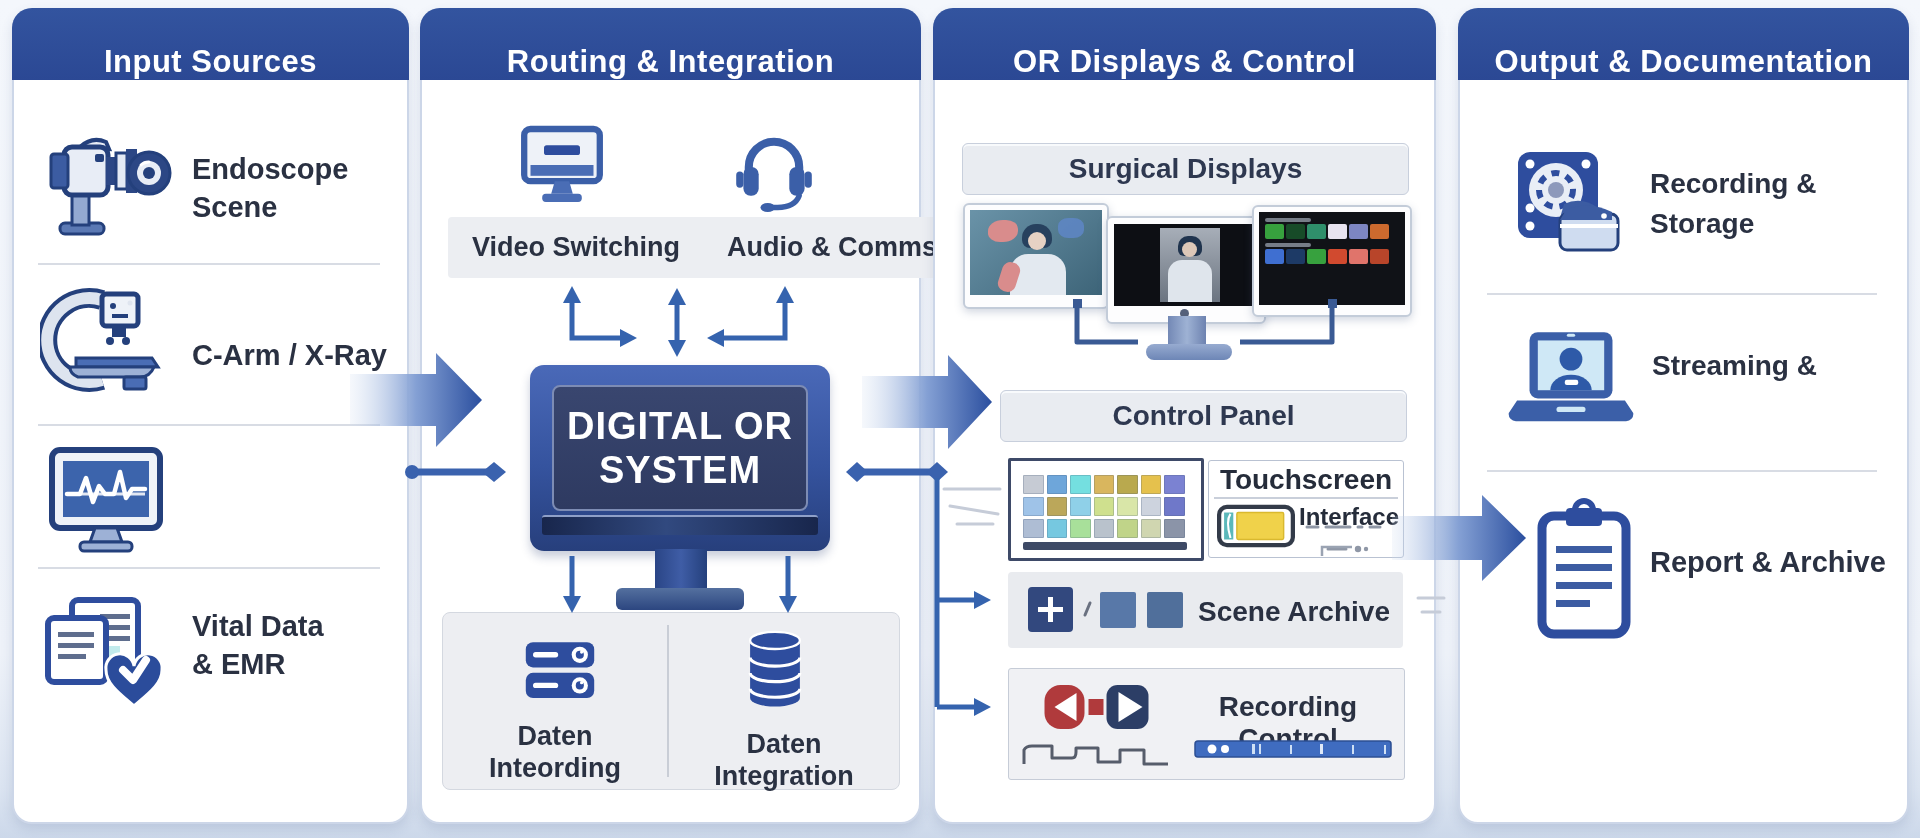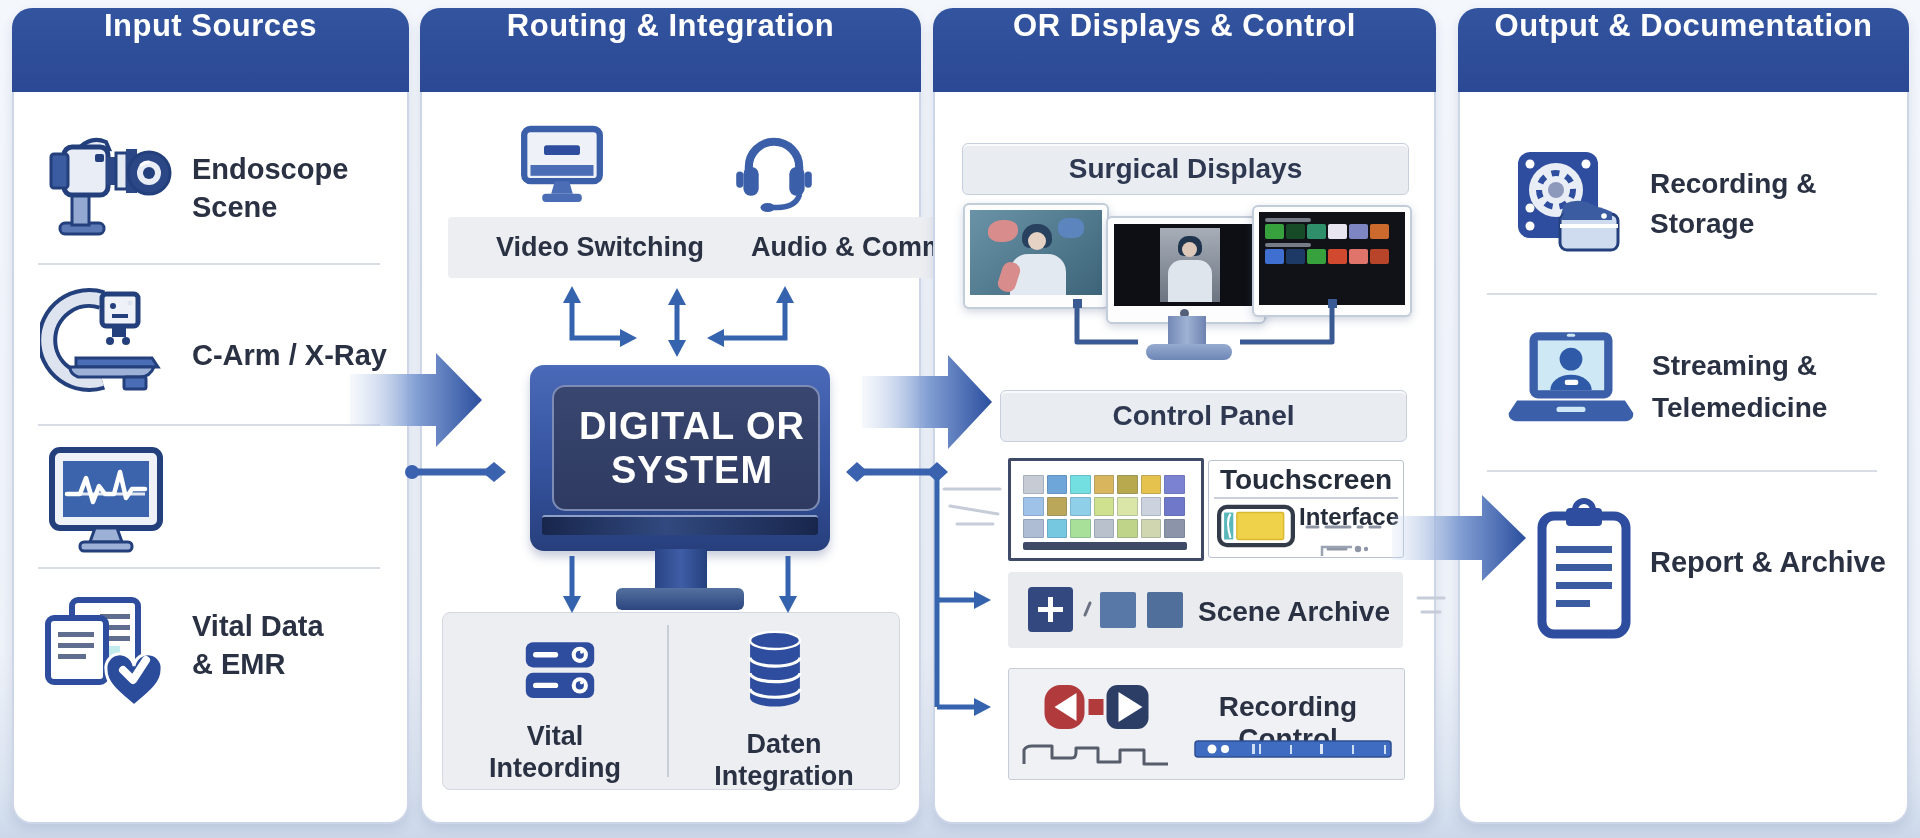--- a/index.html
+++ b/index.html
@@ -1,38 +1,38 @@
 <!DOCTYPE html>
 <html><head>
 <meta charset="utf-8">
 <style>
   html,body{margin:0;padding:0;}
   body{font-family:"Liberation Sans", sans-serif; background:#e9eef7;}
   .canvas{position:relative;width:1920px;height:838px;overflow:hidden;
     background:linear-gradient(180deg,#f4f7fc 0%,#eef2f9 78%,#dbe4f1 94%,#ccd8ea 100%);}
   .card{position:absolute;background:#ffffff;border:2px solid #ccd6e8;border-radius:20px;
     box-shadow:0 5px 12px rgba(60,80,130,.14);}
-  .card-header{position:absolute;left:-2px;top:-2px;right:-2px;height:84px;
+  .card-header{position:absolute;left:-2px;top:-2px;right:-2px;height:72px;
     background:linear-gradient(180deg,#33549f,#2b4894);border-radius:20px 20px 0 0;
-    display:flex;align-items:flex-start;justify-content:center;}
+    display:flex;align-items:flex-end;justify-content:center;}
   .card-header span{color:#ffffff;font-size:31px;font-weight:700;letter-spacing:.5px;}
   .item-label{position:absolute;color:#2a3142;font-size:29px;font-weight:600;line-height:38px;}
   .divider{position:absolute;height:2px;background:#d8dce4;}
   .band{position:absolute;background:#eceef2;border-radius:4px;display:flex;}
   .band-cell{flex:1;display:flex;align-items:center;justify-content:center;
     color:#2a3142;font-size:27px;font-weight:700;}
   .gray-bar{position:absolute;background:#e9ecf1;border:1px solid #c8cfdc;border-radius:6px;
     display:flex;align-items:center;justify-content:center;color:#2e3850;font-size:28px;font-weight:600;
     box-shadow:inset 0 2px 0 #f8fafc;}
   .core-monitor{position:absolute;left:530px;top:365px;width:300px;height:186px;border-radius:14px;
     background:linear-gradient(180deg,#4a69b8 0%,#35539e 55%,#273f7c 100%);
     box-shadow:0 6px 10px rgba(40,60,110,.25);}
   .core-screen{position:absolute;left:22px;top:20px;width:252px;height:122px;
-    background:linear-gradient(180deg,#39466f,#2e3a61);border:2px solid #7d8cb4;border-radius:13px;
-    display:flex;flex-direction:column;align-items:center;justify-content:center;padding-left:12px;}
+    background:linear-gradient(180deg,#39466f,#2e3a61);border:2px solid #7d8cb4;border-radius:8px;
+    display:flex;flex-direction:column;align-items:center;justify-content:center;}
   .core-screen div{color:#ffffff;font-size:38px;font-weight:800;letter-spacing:1px;line-height:44px;}
   .core-bezel{position:absolute;left:12px;bottom:16px;right:12px;height:18px;border-radius:3px;
     background:linear-gradient(90deg,#18264c 0%,#31497f 45%,#18264c 100%);
     border-top:2px solid #8fa0c8;}
   .stand-neck{position:absolute;left:655px;top:549px;width:52px;height:42px;
     background:linear-gradient(90deg,#2a4586,#3f5da6 50%,#24407c);}
   .stand-base{position:absolute;left:616px;top:588px;width:128px;height:22px;border-radius:6px;
     background:linear-gradient(180deg,#54709f,#2c4680);}
   .io-box{position:absolute;background:#edeef2;border:1.5px solid #d4d8e0;border-radius:8px;}
   .io-divider{position:absolute;width:2px;background:#c9cdd6;}
@@ -170,21 +170,21 @@
       <path d="M22 60 v-10 a28 28 0 0 1 56 0 v10" fill="none" stroke="#3b5fa8" stroke-width="9"></path>
       <rect x="8" y="55" width="8" height="18" rx="4" fill="#3b5fa8"></rect>
       <rect x="84" y="55" width="8" height="18" rx="4" fill="#3b5fa8"></rect>
       <rect x="16" y="50" width="17" height="32" rx="8" fill="#3b5fa8"></rect>
       <rect x="67" y="50" width="17" height="32" rx="8" fill="#3b5fa8"></rect>
       <path d="M78 82 q-5 13 -24 13 h-8" fill="none" stroke="#3b5fa8" stroke-width="6" stroke-linecap="round"></path>
       <ellipse cx="43" cy="95" rx="8" ry="5" fill="#3b5fa8"></ellipse>
     </svg>
   </div>
 
-  <div class="band" style="left:448px;top:217px;width:512px;height:61px;padding-left:24px;">
+  <div class="band" style="left:448px;top:217px;width:512px;height:61px;">
     <div class="band-cell">Video Switching</div>
     <div class="band-cell">Audio &amp; Comms</div>
   </div>
 
   <div class="core-monitor">
     <div class="core-screen">
       <div>DIGITAL OR</div>
       <div>SYSTEM</div>
     </div>
     <div class="core-bezel"></div>
@@ -212,21 +212,21 @@
   <div style="position:absolute;left:736px;top:628px;width:78px;height:84px;">
     <svg width="100%" height="100%" viewBox="0 0 100 108">
       <path d="M18 16 v74 a32 11 0 0 0 64 0 v-74" fill="#2e4d9e"></path>
       <ellipse cx="50" cy="16" rx="32" ry="11" fill="#2e4d9e" stroke="#ffffff" stroke-width="3"></ellipse>
       <path d="M18 38 a32 11 0 0 0 64 0" fill="none" stroke="#ffffff" stroke-width="4"></path>
       <path d="M18 58 a32 11 0 0 0 64 0" fill="none" stroke="#ffffff" stroke-width="4"></path>
       <path d="M18 78 a32 11 0 0 0 64 0" fill="none" stroke="#ffffff" stroke-width="4"></path>
     </svg>
   </div>
   <div class="io-label" style="left:452px;top:720px;width:206px;">
-    <div>Vital</div>
+    <div>Daten</div>
       <div>Inteording</div>
   </div>
   <div class="io-label" style="left:676px;top:728px;width:216px;">Daten Integration</div>
 
   <div class="card" style="left:933px;top:8px;width:499px;height:812px;">
     <div class="card-header">
       <span>OR Displays &amp; Control</span>
     </div>
   </div>
 
@@ -384,21 +384,20 @@
       <circle cx="66" cy="30" r="11" fill="#2e5aa8"></circle>
       <path d="M46 60 a20 15 0 0 1 40 0 z" fill="#2e5aa8"></path>
       <rect x="60" y="50" width="13" height="5" rx="2" fill="#ffffff"></rect>
       <rect x="62" y="5.5" width="8" height="3" rx="1.5" fill="#cfe8f6"></rect>
       <path d="M14 70 h104 l8 12 a7 7 0 0 1 -7 8 H13 a7 7 0 0 1 -7 -8 z" fill="#3b5fa8"></path>
       <rect x="52" y="76" width="28" height="5" rx="2.5" fill="#cfe8f6"></rect>
     </svg>
   </div>
   <div class="item-label" style="left:1652px;top:345px;line-height:42px;font-size:28px;">
     <div>Streaming &amp;</div>
-      <div>Telemedicine</div>
   </div>
   <div class="divider" style="left:1487px;top:470px;width:390px;"></div>
 
   <div style="position:absolute;left:1528px;top:498px;width:112px;height:142px;">
     <svg width="100%" height="100%" viewBox="0 0 112 142">
       <circle cx="56" cy="12" r="9" fill="none" stroke="#2e4d9e" stroke-width="6"></circle>
       <rect x="14" y="18" width="84" height="118" rx="12" fill="#ffffff" stroke="#2e4d9e" stroke-width="9"></rect>
       <rect x="38" y="10" width="36" height="18" rx="4" fill="#2e4d9e"></rect>
       <rect x="28" y="48" width="56" height="7" fill="#3c5ca2"></rect>
       <rect x="28" y="66" width="56" height="7" fill="#3c5ca2"></rect>

